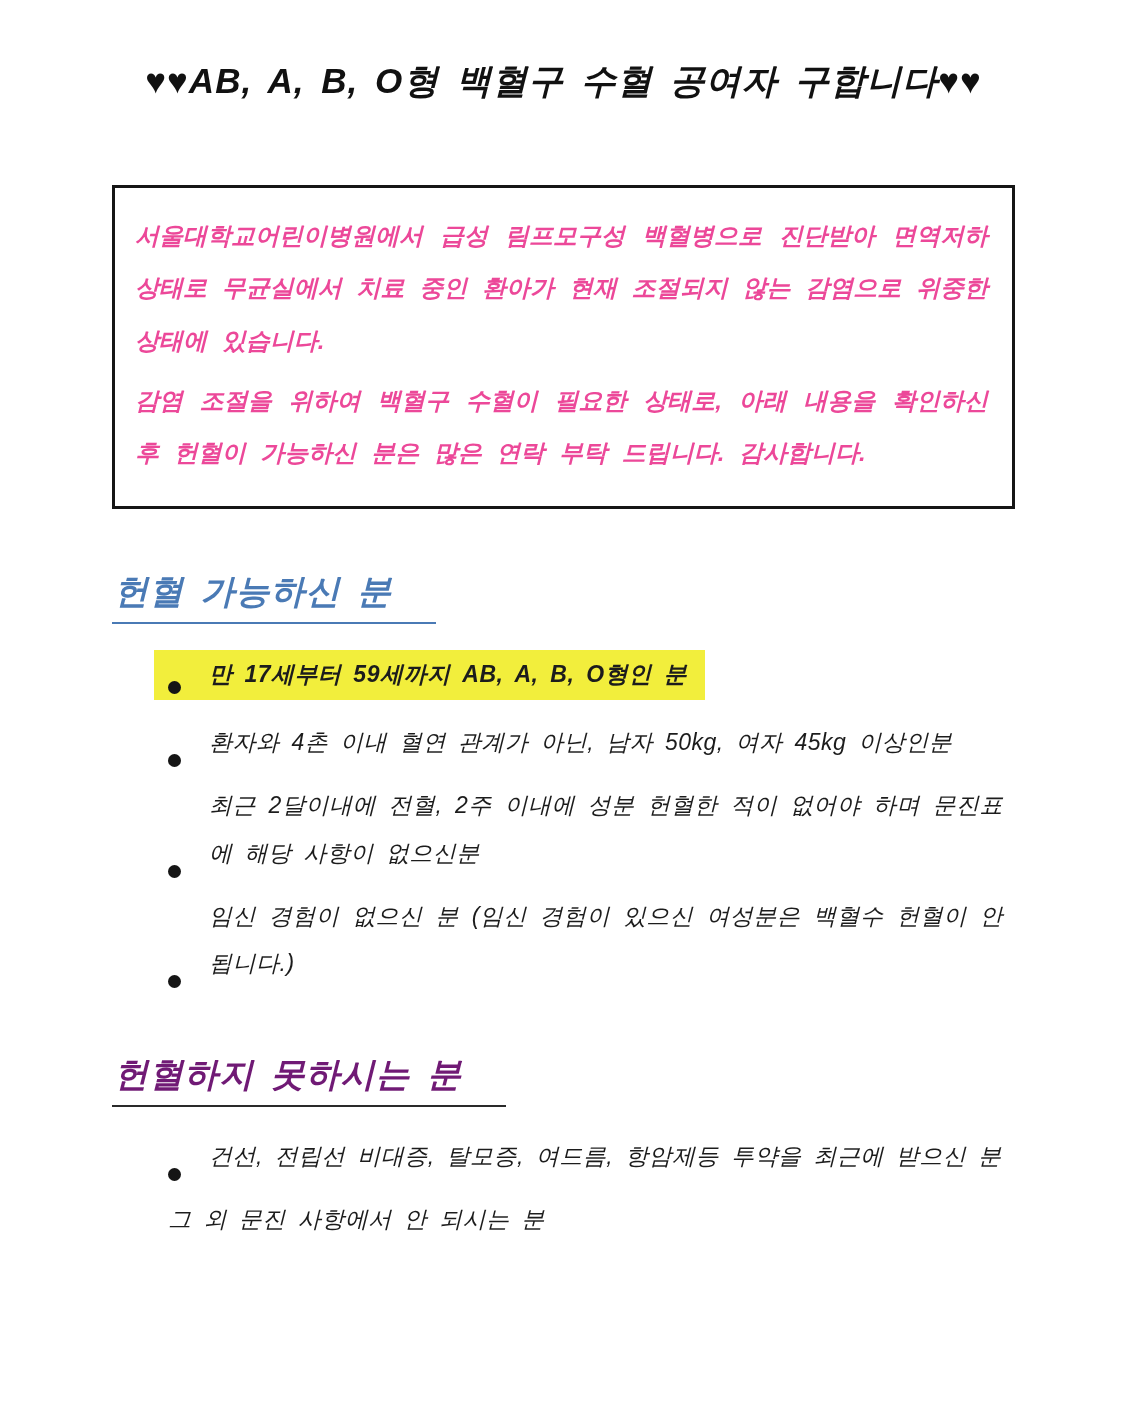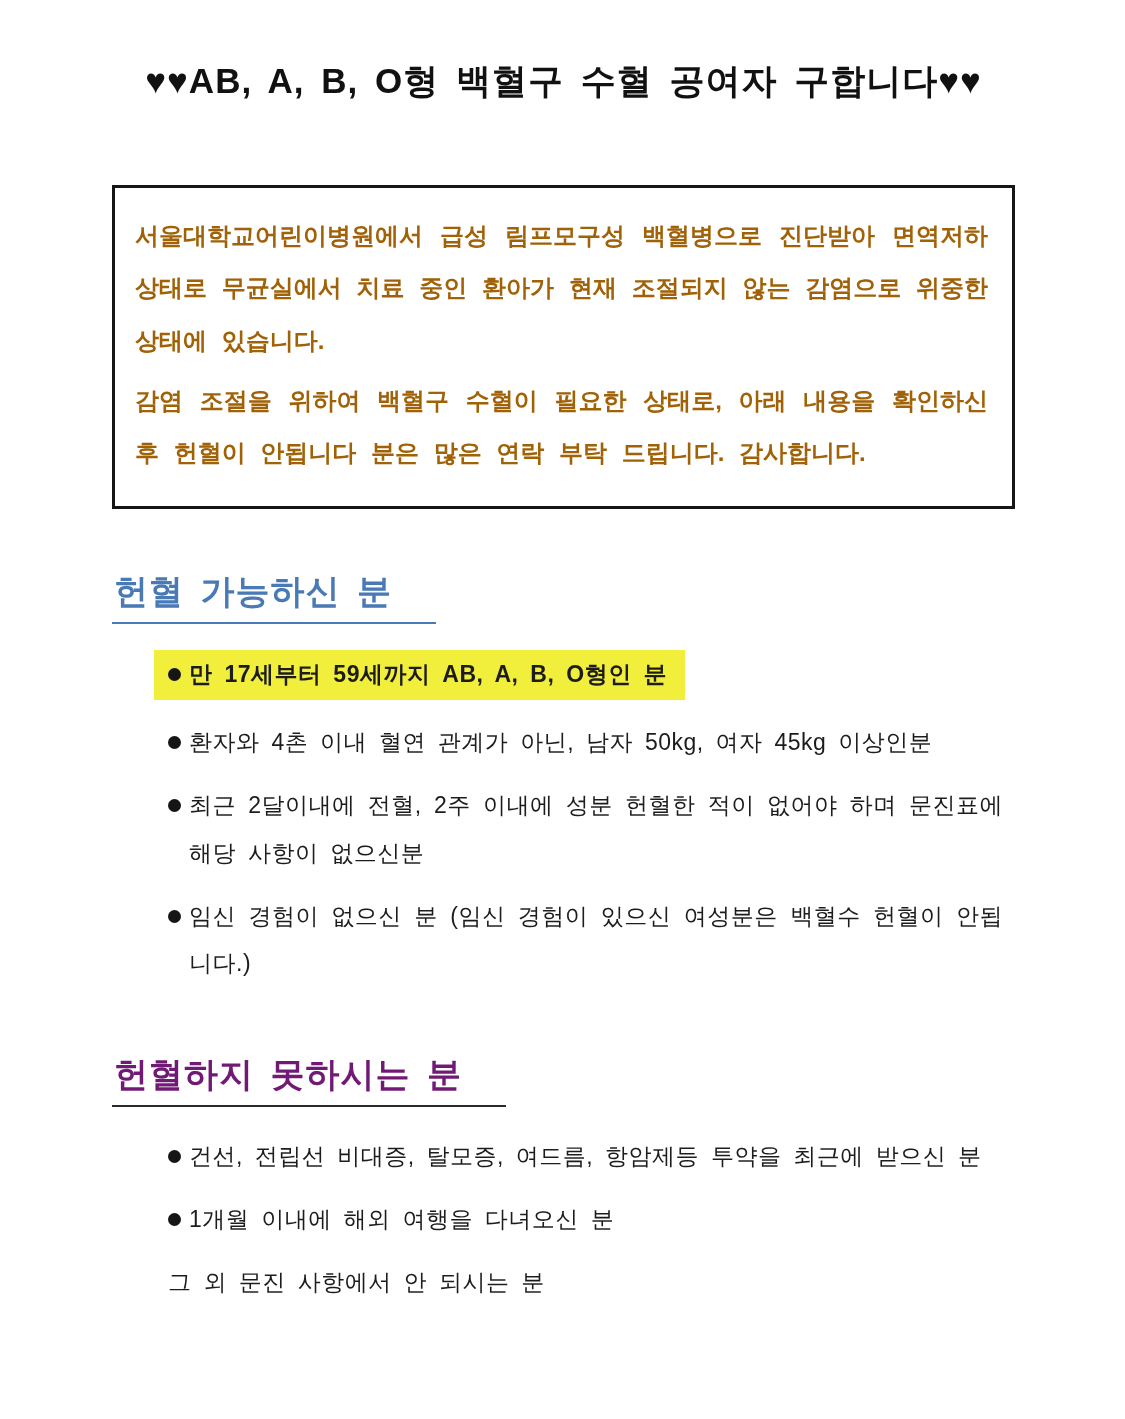--- a/index.html
+++ b/index.html
@@ -1,20 +1,20 @@
 <!DOCTYPE html>
 <html lang="ko" style="--accent-blue: #4a7ab5; --highlight-yellow: #f2ee3c;"><head>
 <meta charset="utf-8">
 <style>
   :root{
     --accent-blue:#4a7ab5;
     --highlight-yellow:#f2ee3c;
     --ink:#1a1a1a;
   }
-  *{box-sizing:border-box;margin:0;padding:0;}
+  *{box-sizing:border-box;margin:0;padding:0;font-style:italic;}
   html,body{width:1125px;height:1419px;}
   body{
     background:#ffffff;
     color:var(--ink);
     font-family:"Liberation Sans","DejaVu Sans",sans-serif;
     overflow:hidden;
   }
   .page{
     width:1125px;height:1419px;
     padding:44px 110px 0 112px;
@@ -36,21 +36,21 @@
     padding:22px 24px 26px 20px;
     background:#fff;
   }
   .notice-box p{
     font-size:24px;
     font-weight:700;
     line-height:2.18;
     text-align:justify;
     text-align-last:left;
     word-spacing:8px;
-    color:#a16207;
+    color:#ec4899;
   }
   .notice-box p + p{margin-top:8px;}
   
   .section-heading{
     display:inline-block;
     font-size:34px;
     font-weight:700;
     letter-spacing:1px;
     word-spacing:6px;
     padding:0 44px 7px 2px;
@@ -66,22 +66,22 @@
   .section-eligible{margin-top:60px;}
   .section-ineligible{margin-top:64px;}
   
   ul.bullet-list{
     list-style:none;
     margin-top:26px;
     padding-left:42px;
   }
   ul.bullet-list li{
     display:flex;
-    align-items:flex-start;
-    gap:8px;
+    align-items:flex-end;
+    gap:28px;
     font-size:23px;
     line-height:2.08;
     letter-spacing:0.5px;
     word-spacing:5px;
     color:#1c1c1c;
     padding:0 12px 0 14px;
     margin-bottom:15px;
   }
   ul.bullet-list li:last-child{margin-bottom:0;}
   .bullet{
@@ -115,21 +115,21 @@
 <body>
 
 <div class="page">
 
   <h1 class="doc-title">♥♥AB, A, B, O형 백혈구 수혈 공여자 구합니다♥♥</h1>
 
   <div class="notice-box">
 
       <p>서울대학교어린이병원에서 급성 림프모구성 백혈병으로 진단받아 면역저하 상태로 무균실에서 치료 중인 환아가 현재 조절되지 않는 감염으로 위중한 상태에 있습니다.</p>
 
-      <p>감염 조절을 위하여 백혈구 수혈이 필요한 상태로, 아래 내용을 확인하신 후 헌혈이 안됩니다 분은 많은 연락 부탁 드립니다. 감사합니다.</p>
+      <p>감염 조절을 위하여 백혈구 수혈이 필요한 상태로, 아래 내용을 확인하신 후 헌혈이 가능하신 분은 많은 연락 부탁 드립니다. 감사합니다.</p>
     </div>
 
   <div class="section-eligible">
     <h2 class="section-heading blue">헌혈 가능하신 분</h2>
     <ul class="bullet-list">
 
         <li class="highlight">
           <span class="bullet"></span>
           <span class="item-text">만 17세부터 59세까지 AB, A, B, O형인 분</span>
         </li>
@@ -155,24 +155,20 @@
     <h2 class="section-heading black">헌혈하지 못하시는 분</h2>
     <ul class="bullet-list">
 
         <li>
           <span class="bullet"></span>
           <span class="item-text">건선, 전립선 비대증, 탈모증, 여드름, 항암제등 투약을 최근에 받으신 분</span>
         </li>
 
 
 
-        <li>
-          <span class="bullet"></span>
-          <span class="item-text">1개월 이내에 해외 여행을 다녀오신 분</span>
-        </li>
 
         <li>
 
           <span class="item-text">그 외 문진 사항에서 안 되시는 분</span>
         </li>
       </ul>
   </div>
 
 </div>
 

